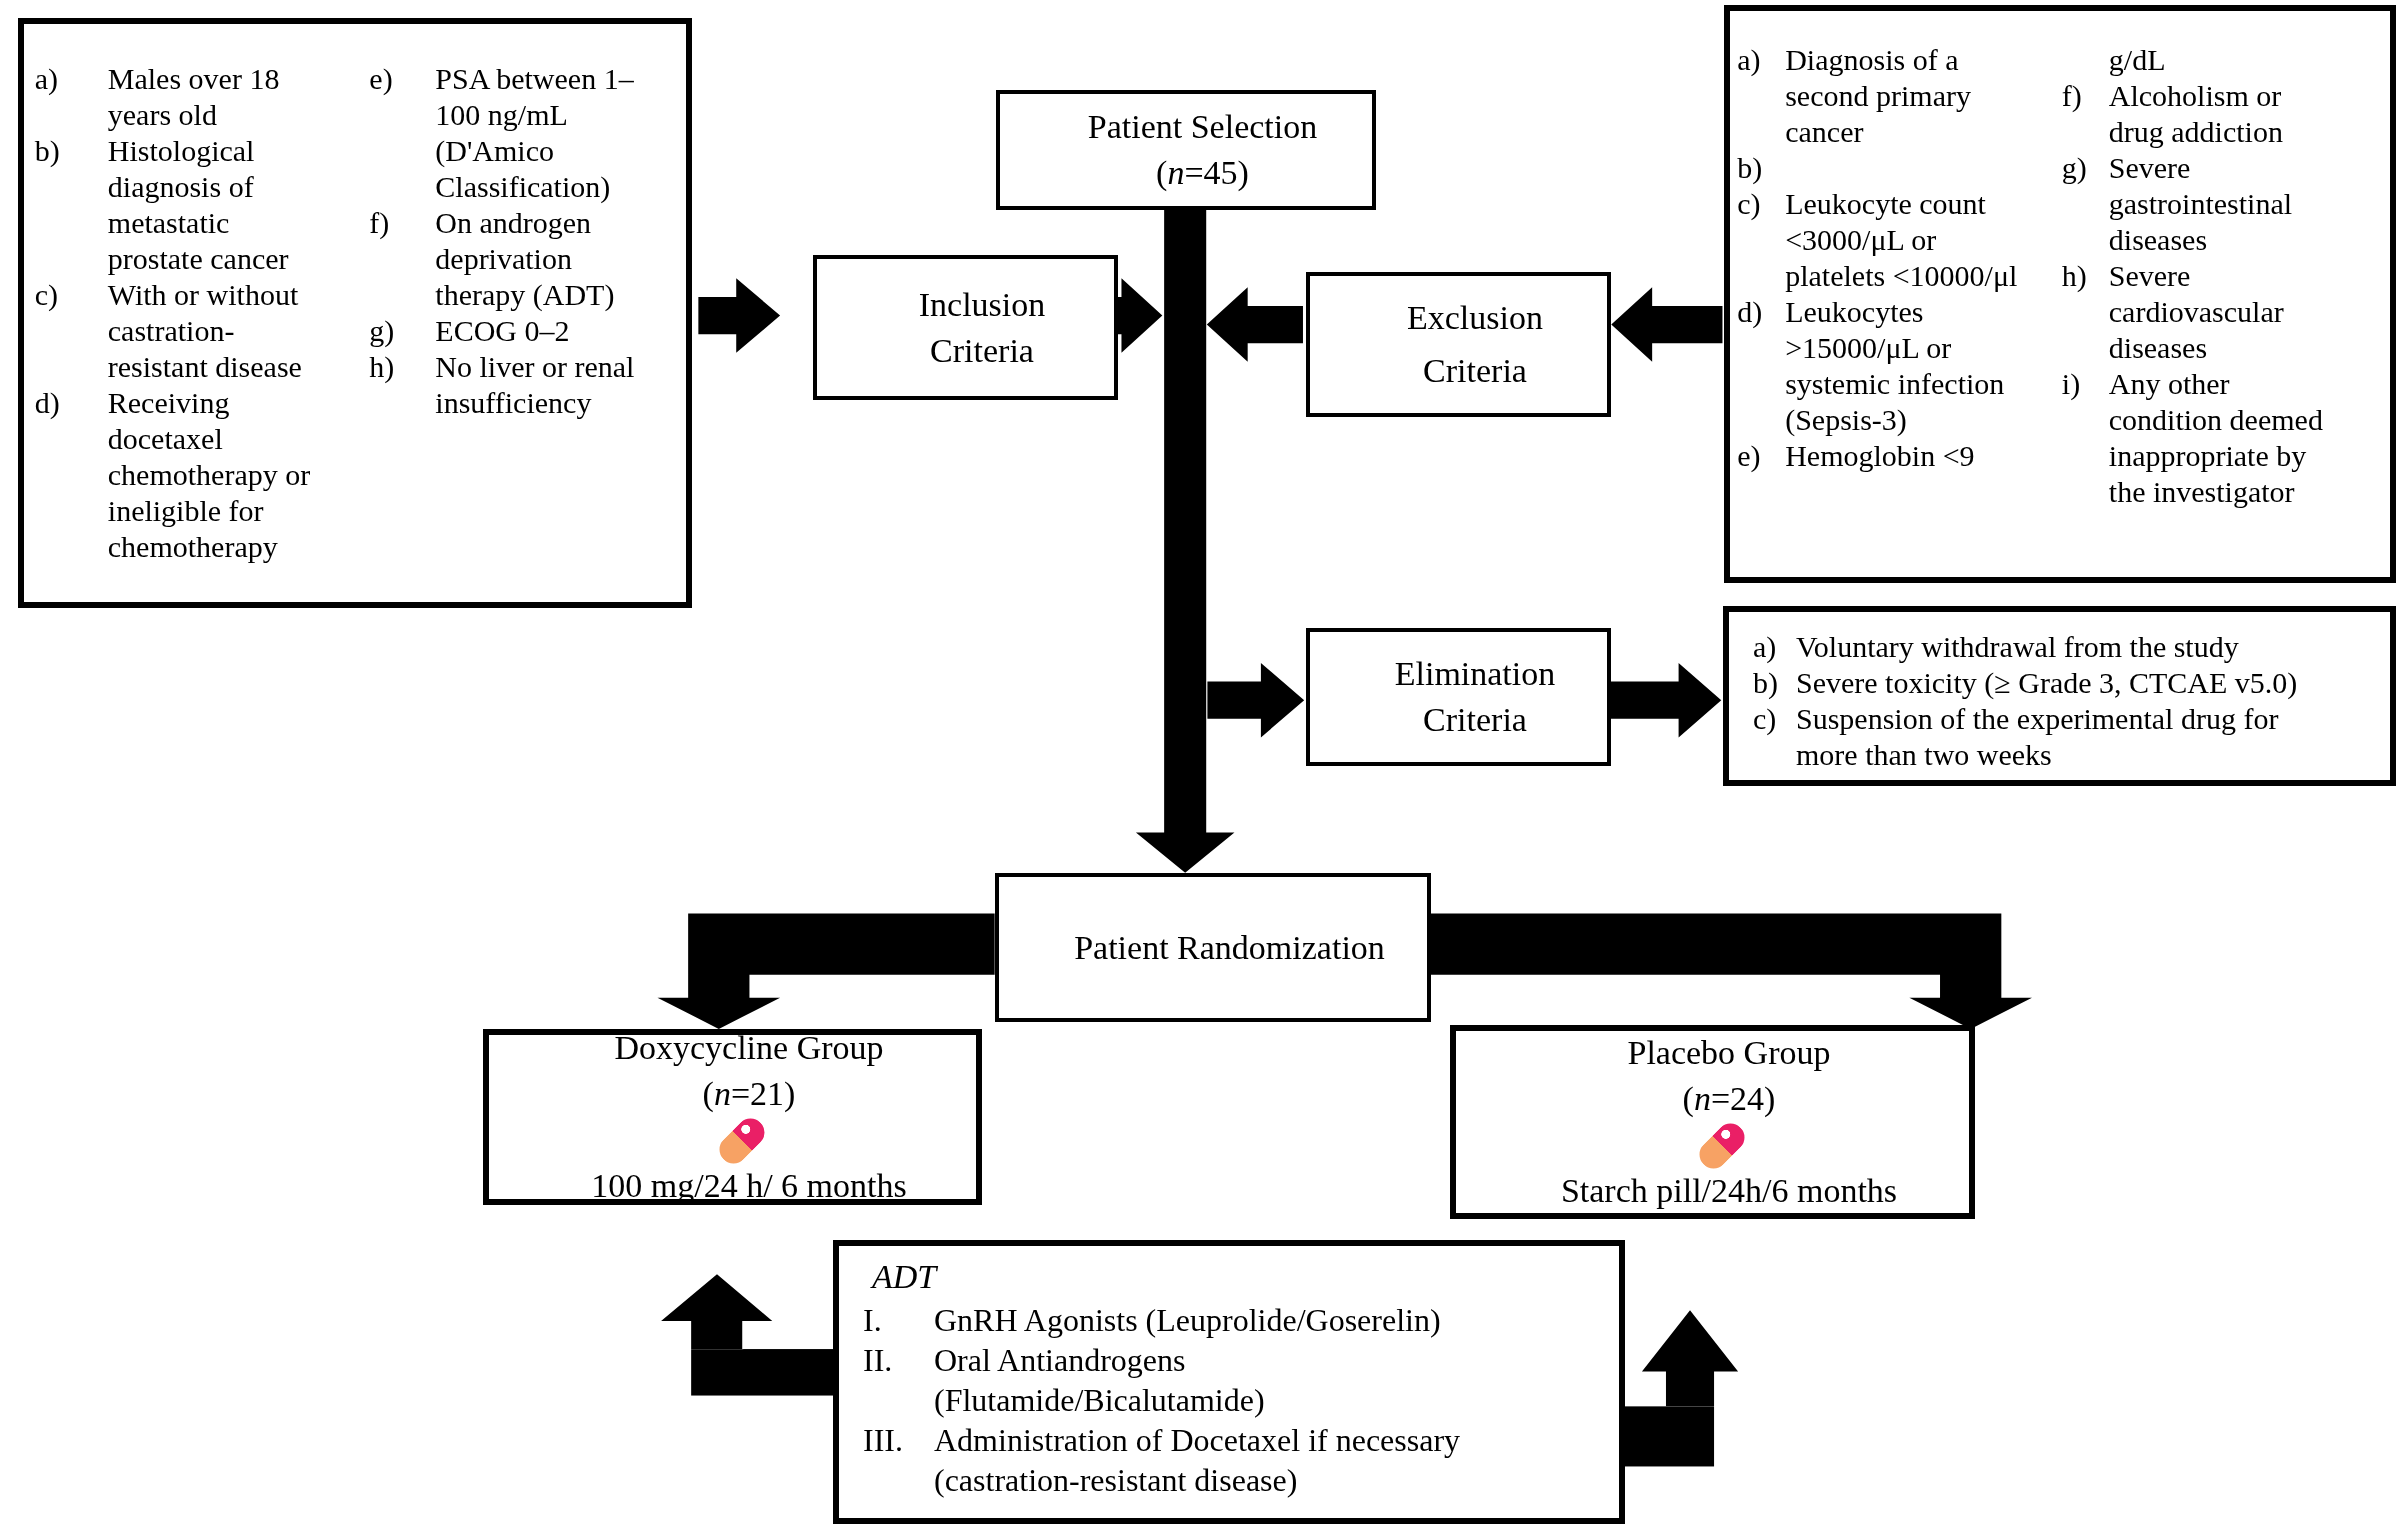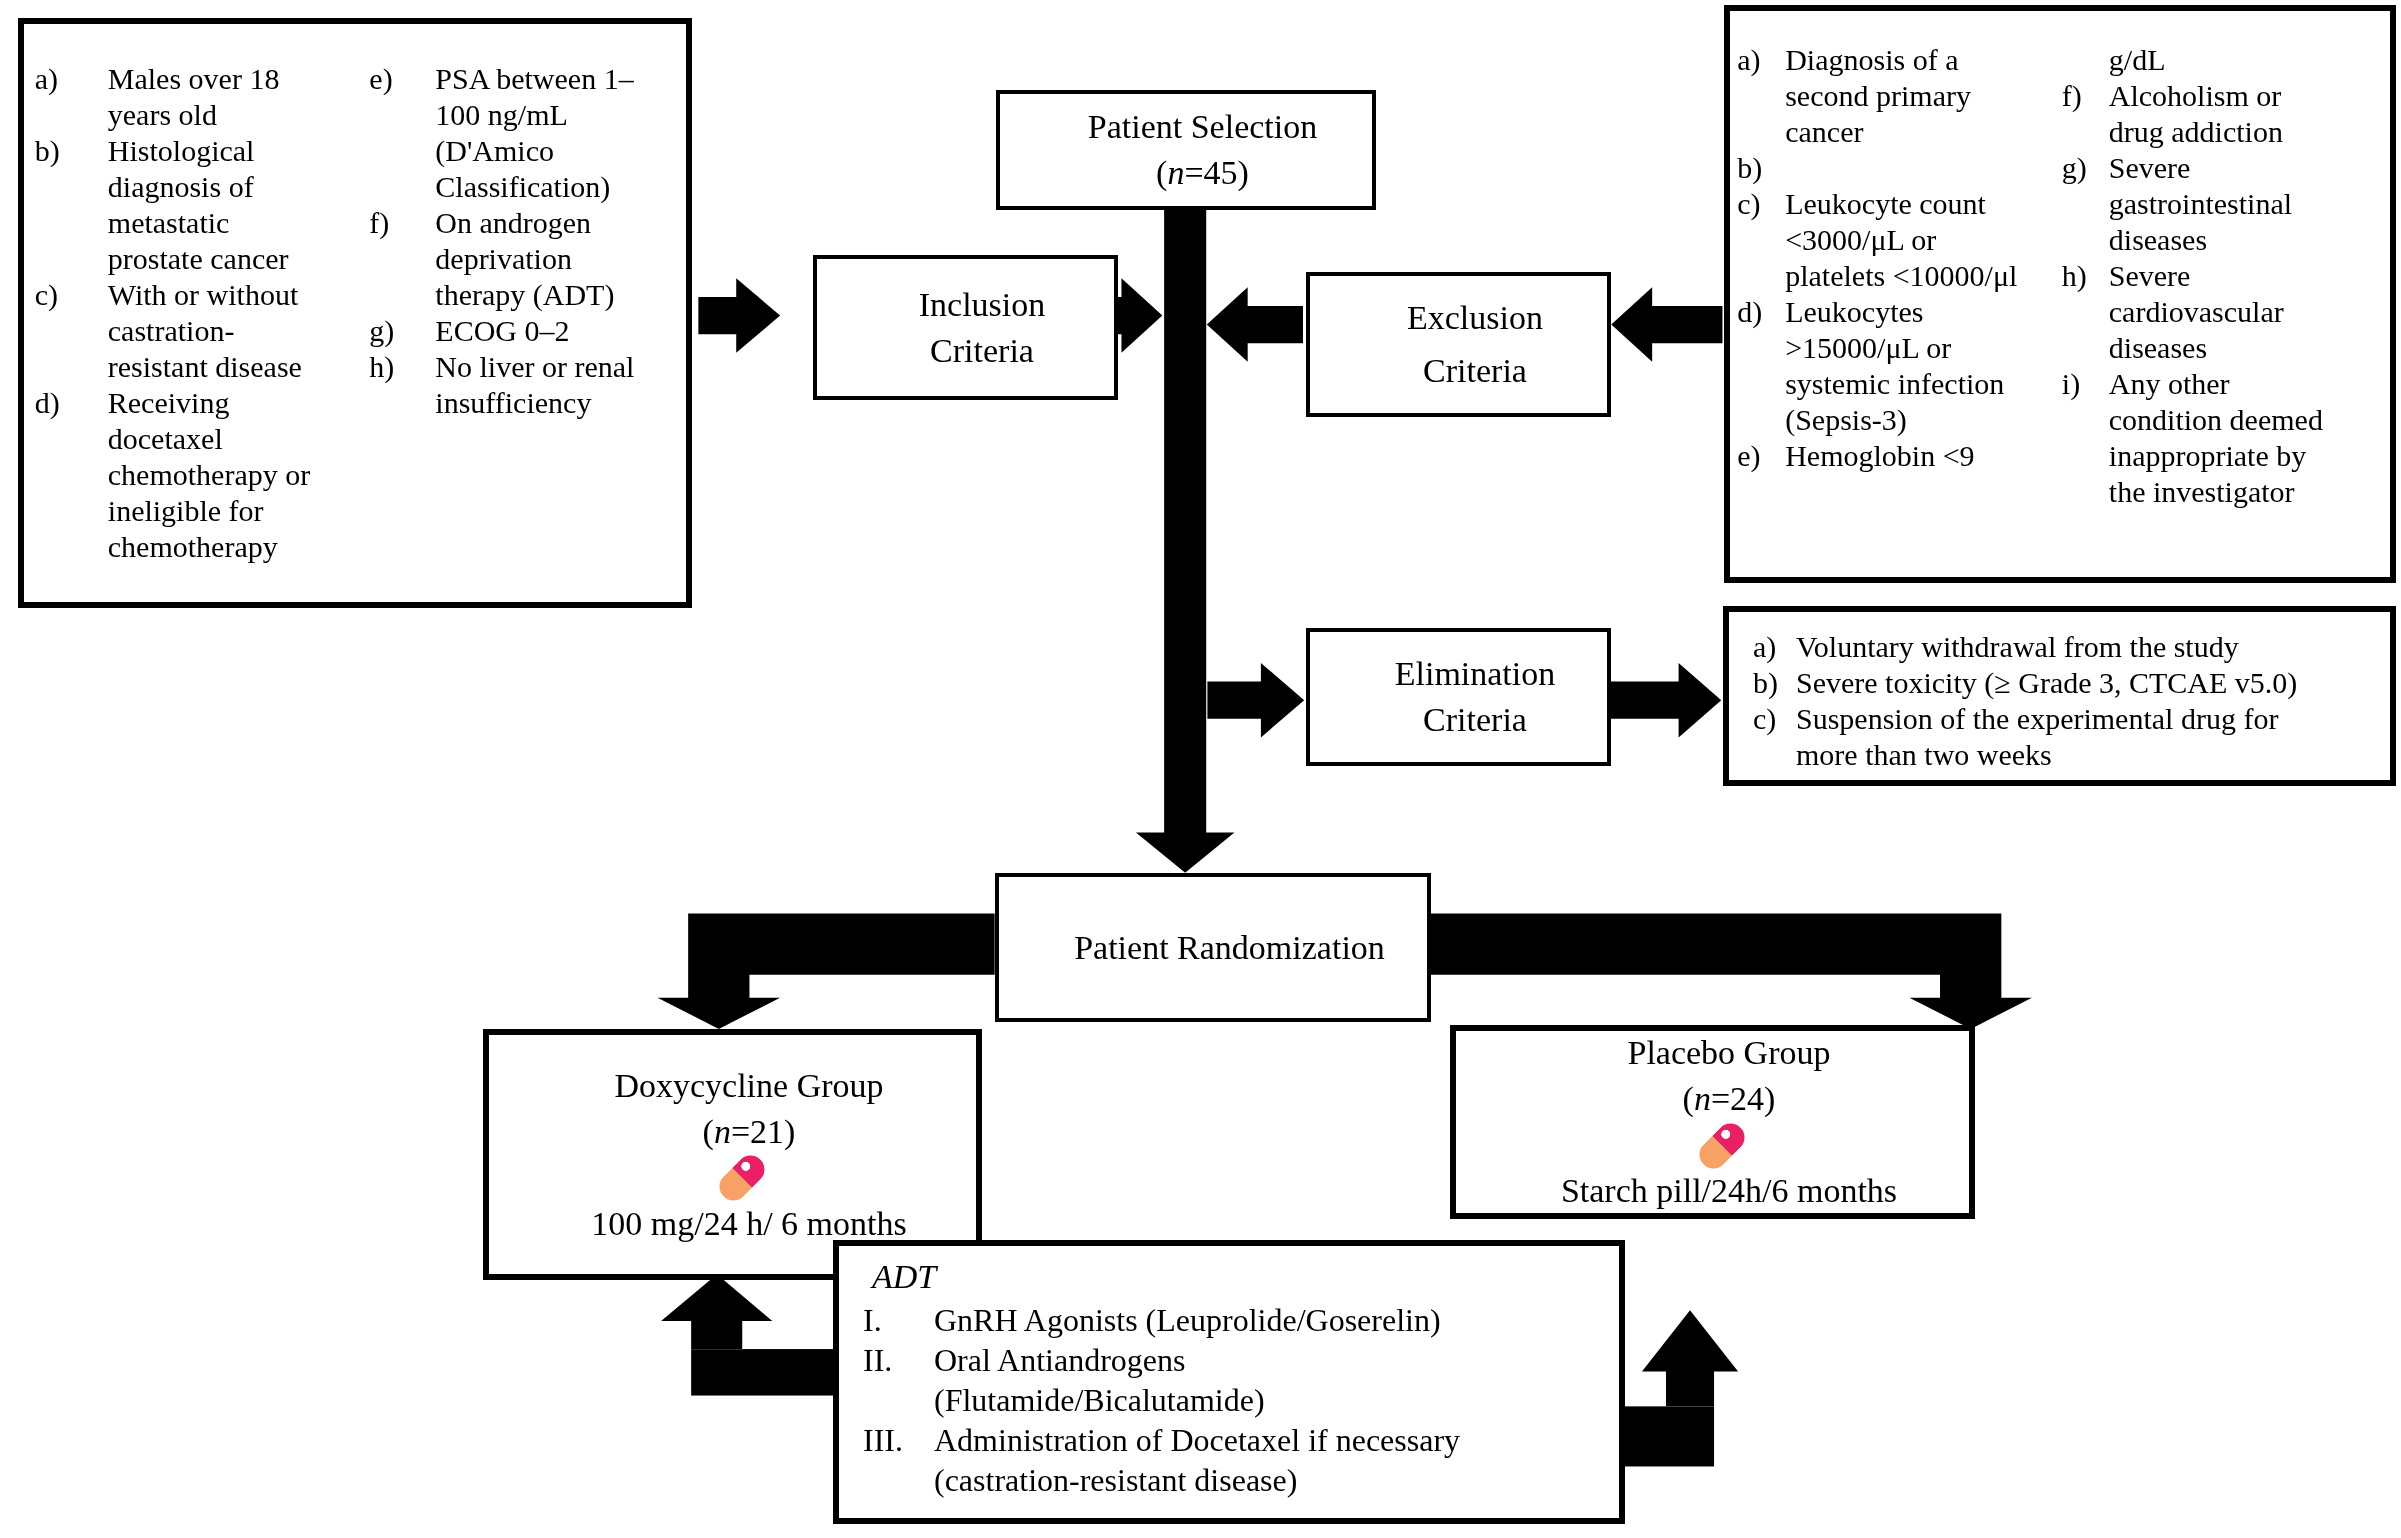--- a/index.html
+++ b/index.html
@@ -217,21 +217,21 @@
         <span class="lbl">c)</span>
         <span class="txt">Suspension of the experimental drug for
 more than two weeks</span>
       </div>
   </div>
 
   <div class="box center title" style="left:995px;top:873px;width:436px;height:149px;">
     <div>Patient Randomization</div>
   </div>
 
-  <div class="box thick center title" style="left:483px;top:1029px;width:499px;height:251px;">
+  <div class="box thick center title" style="left:483px;top:1029px;width:499px;height:176px;">
     <div>Doxycycline Group</div>
     <div><span>(</span><span class="it">n</span><span>=21)</span></div>
     <div class="doseline">
       <span class="pill"></span>
       <span>100 mg/24 h/ 6 months</span>
     </div>
   </div>
 
   <div class="box thick center title" style="left:1450px;top:1025px;width:525px;height:194px;">
     <div>Placebo Group</div>

